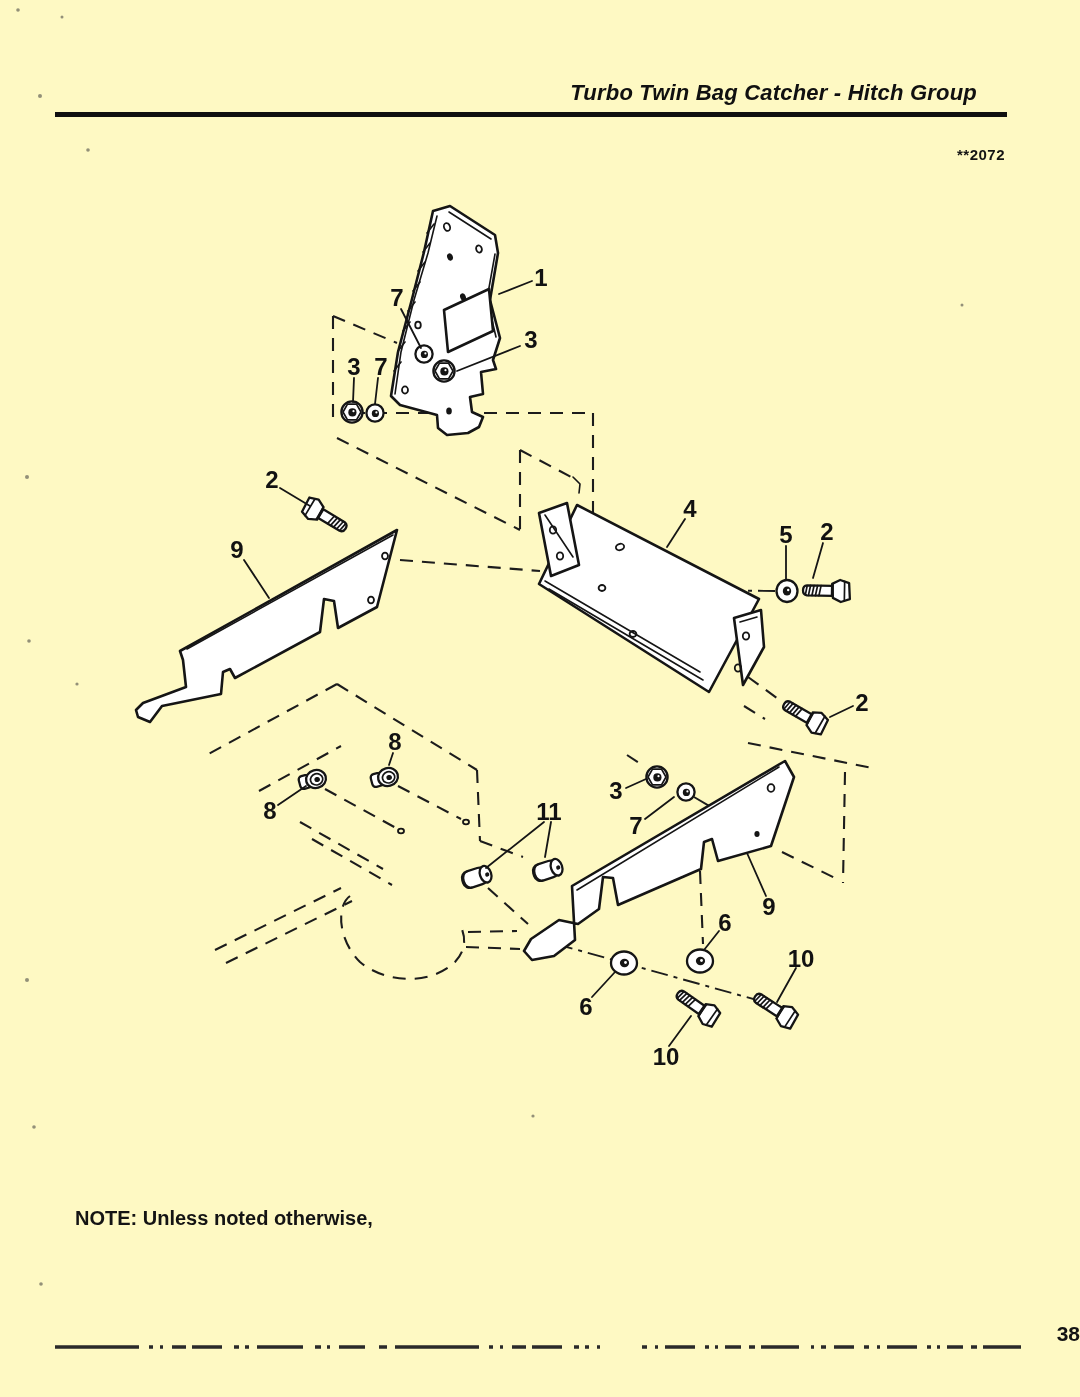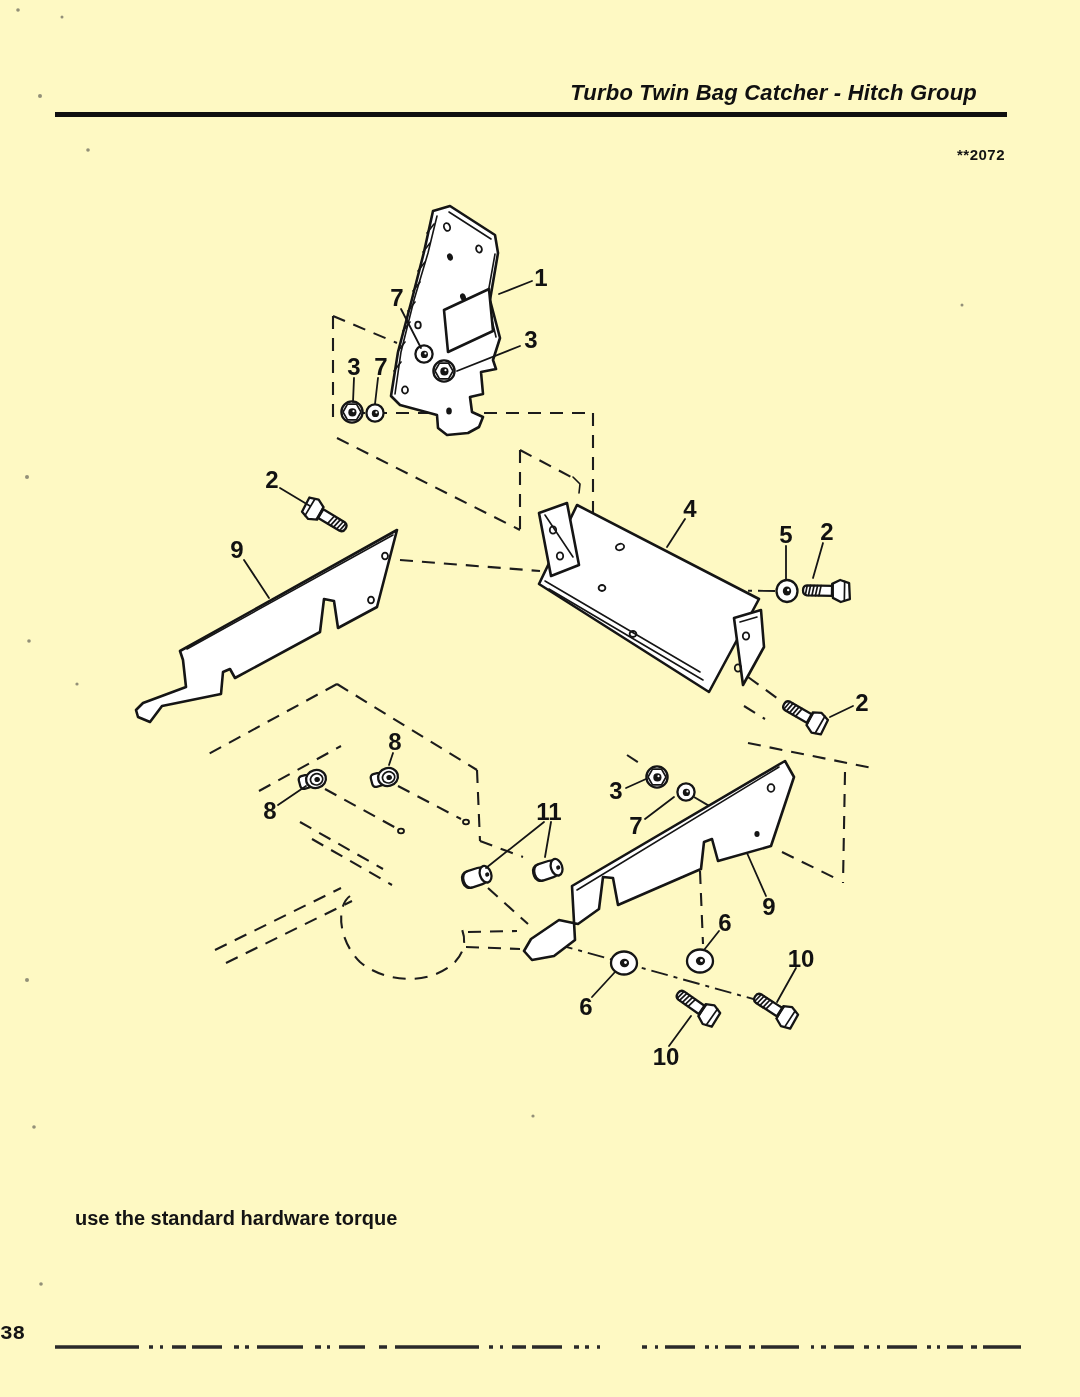--- a/index.html
+++ b/index.html
@@ -17,22 +17,22 @@
   }
   .doc-code{
     position:absolute;top:138px;right:75px;
     font-size:15px;font-weight:bold;color:#141414;letter-spacing:.5px;margin-top:8px;
   }
   .note-block{
     position:absolute;left:75px;top:1204px;
     font-size:20px;font-weight:bold;line-height:29px;color:#141414;
   }
   .page-number{
-    position:absolute;left:0;right:0;top:1322px;text-align:left;
-    font-size:21px;font-weight:bold;color:#141414;font-family:Liberation Mono, monospace;
+    position:absolute;left:0;right:0;top:1322px;text-align:right;
+    font-size:21px;font-weight:bold;color:#141414;
   }
   svg.diagram{position:absolute;left:0;top:0;}
   
   .part{fill:#ffffff;stroke:#151515;stroke-width:2.6;stroke-linejoin:round;stroke-linecap:round;}
   .inner{fill:none;stroke:#151515;stroke-width:1.6;stroke-linecap:round;}
   .hole{fill:none;stroke:#151515;stroke-width:1.8;}
   .hole-dark{fill:#151515;stroke:none;}
   .dash{fill:none;stroke:#1c1c1c;stroke-width:2.1;stroke-dasharray:13 9;stroke-linecap:butt;}
   .dashdot{fill:none;stroke:#1c1c1c;stroke-width:1.9;stroke-dasharray:17 6 4 6;}
   .leader{stroke:#151515;stroke-width:1.8;stroke-linecap:round;}
@@ -278,18 +278,18 @@
         <text x="666" y="1056">10</text>
       </g>
 
     <g>
       <line class="scanline" x1="55" y1="1347" x2="600" y2="1347" stroke-dasharray="84 10 4 7 3 9 14 6 30 12 5 6 4 8 46 12 6 6 3 9 26 14 8 8"></line>
       <line class="scanline" x1="642" y1="1347" x2="1032" y2="1347" stroke-dasharray="5 8 3 7 30 10 4 6 3 7 16 8 6 6 38 12 3 7 5 8 20 10"></line>
     </g>
   </svg>
 
   <div class="note-block">
-    <div>use the standard hardware torque</div>
+    <div>NOTE: Unless noted otherwise,</div>
   </div>
 
   <div class="page-number">38</div>
 
 </div>
 
 </body></html>

